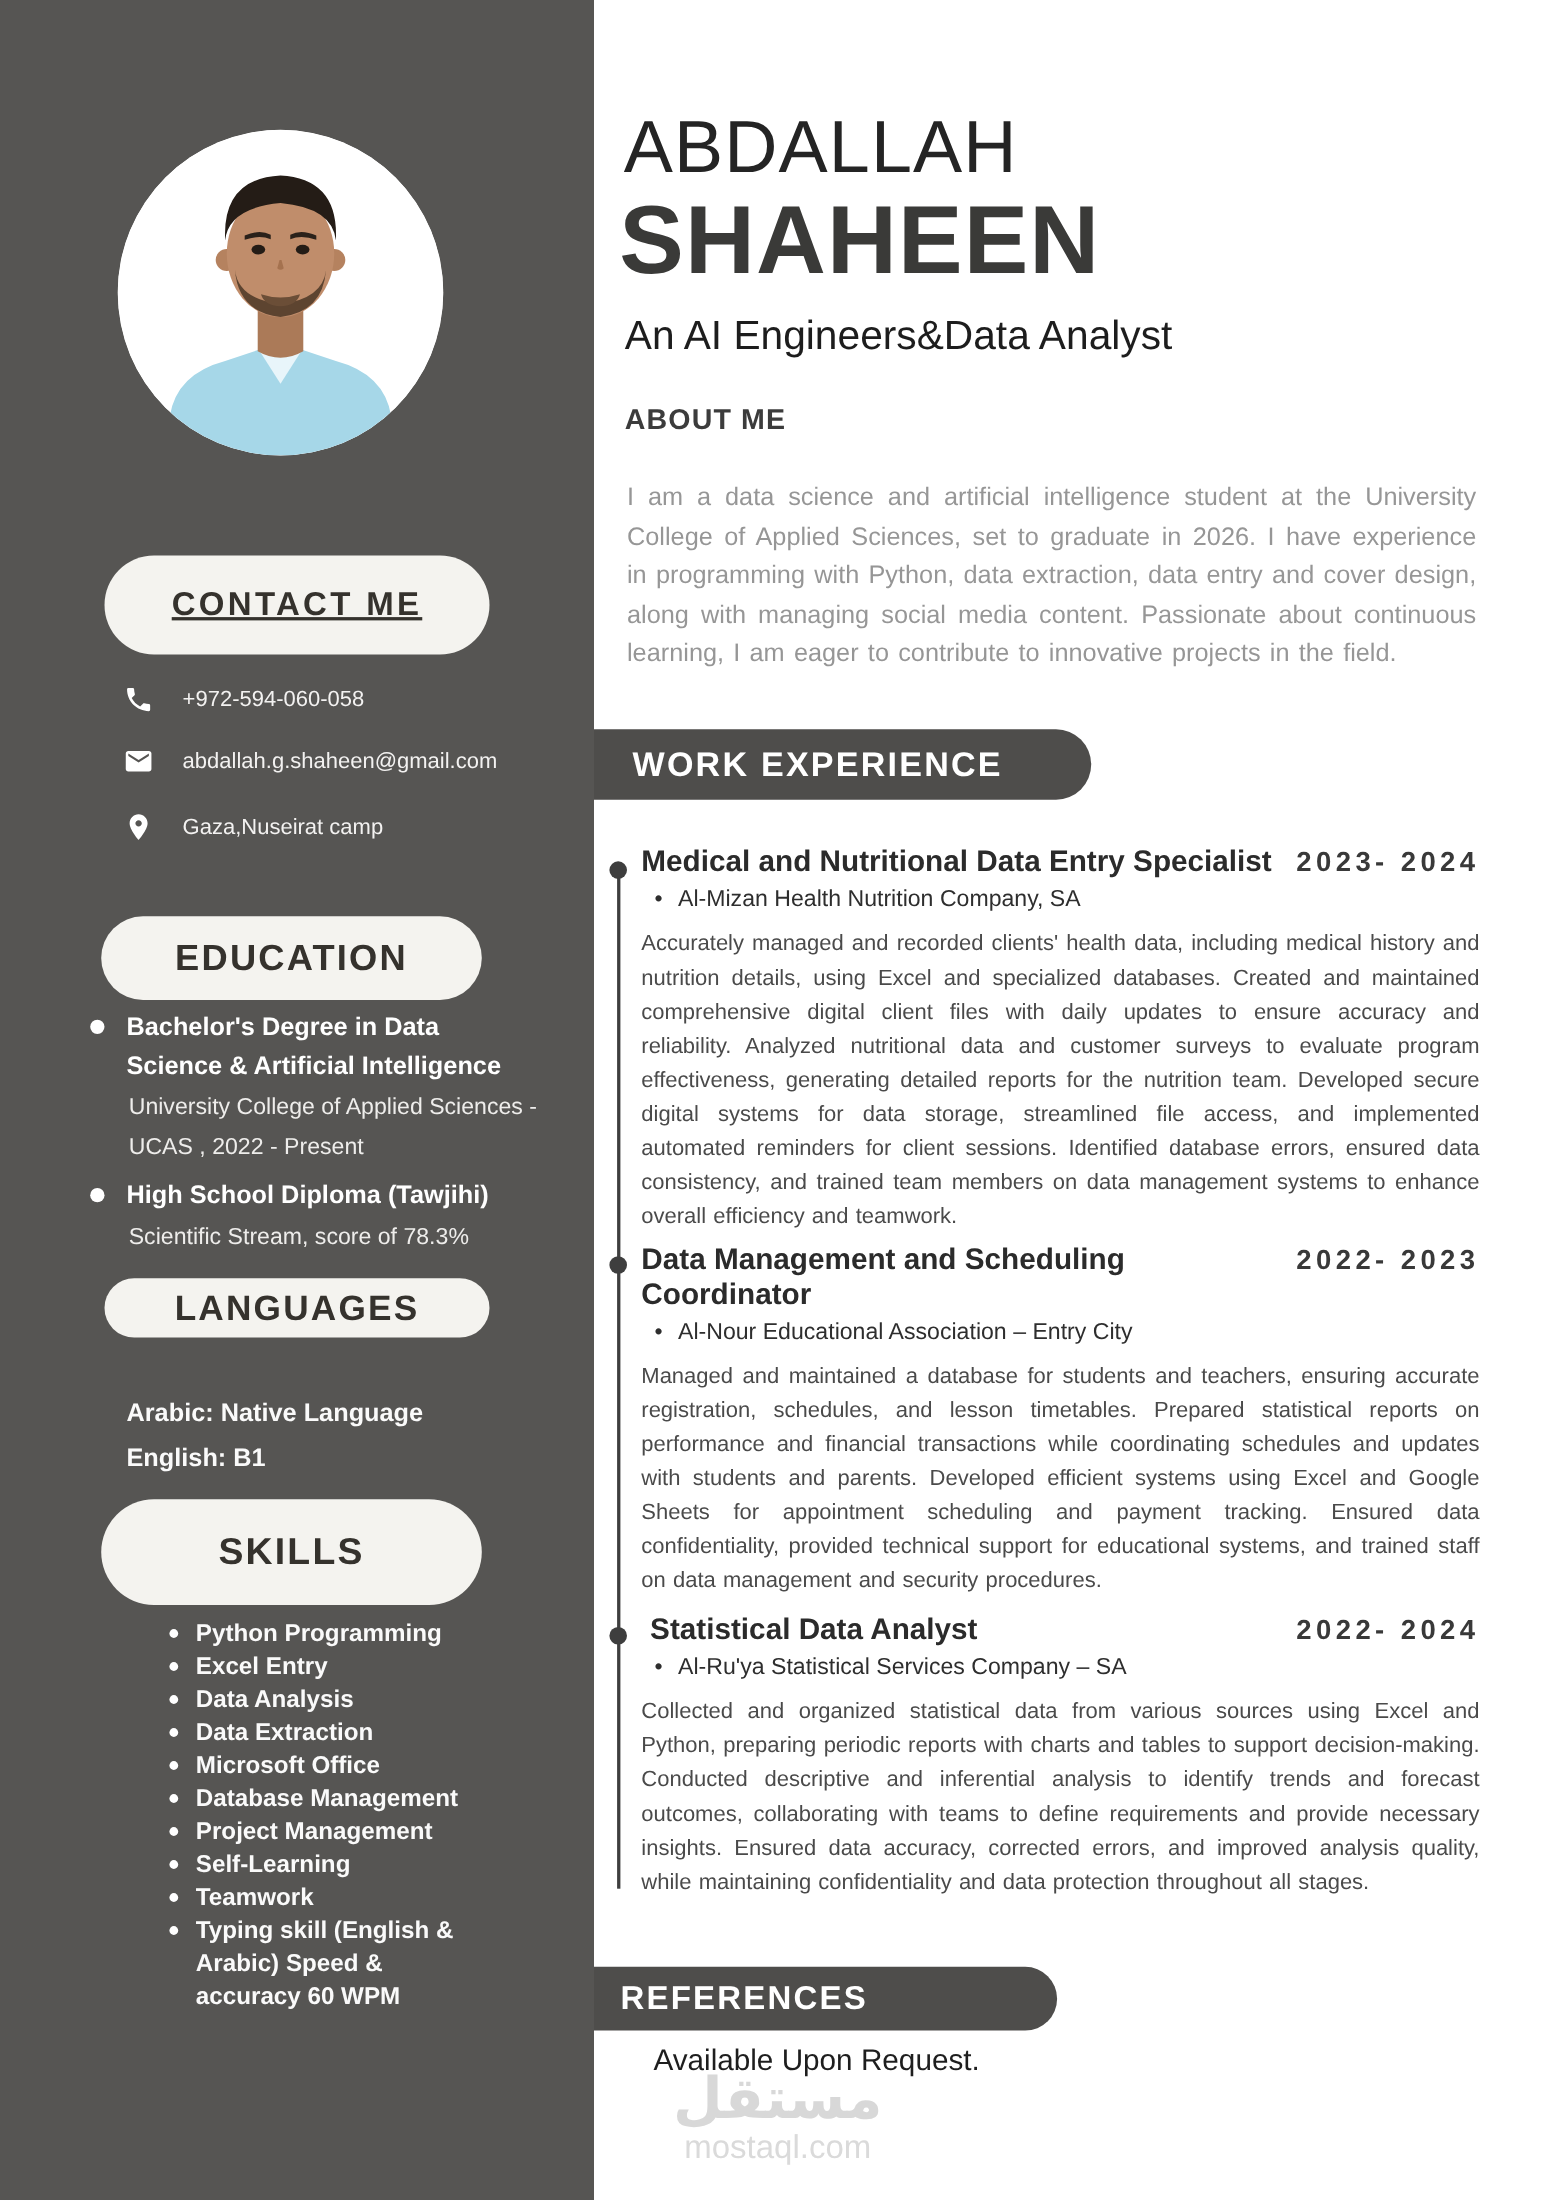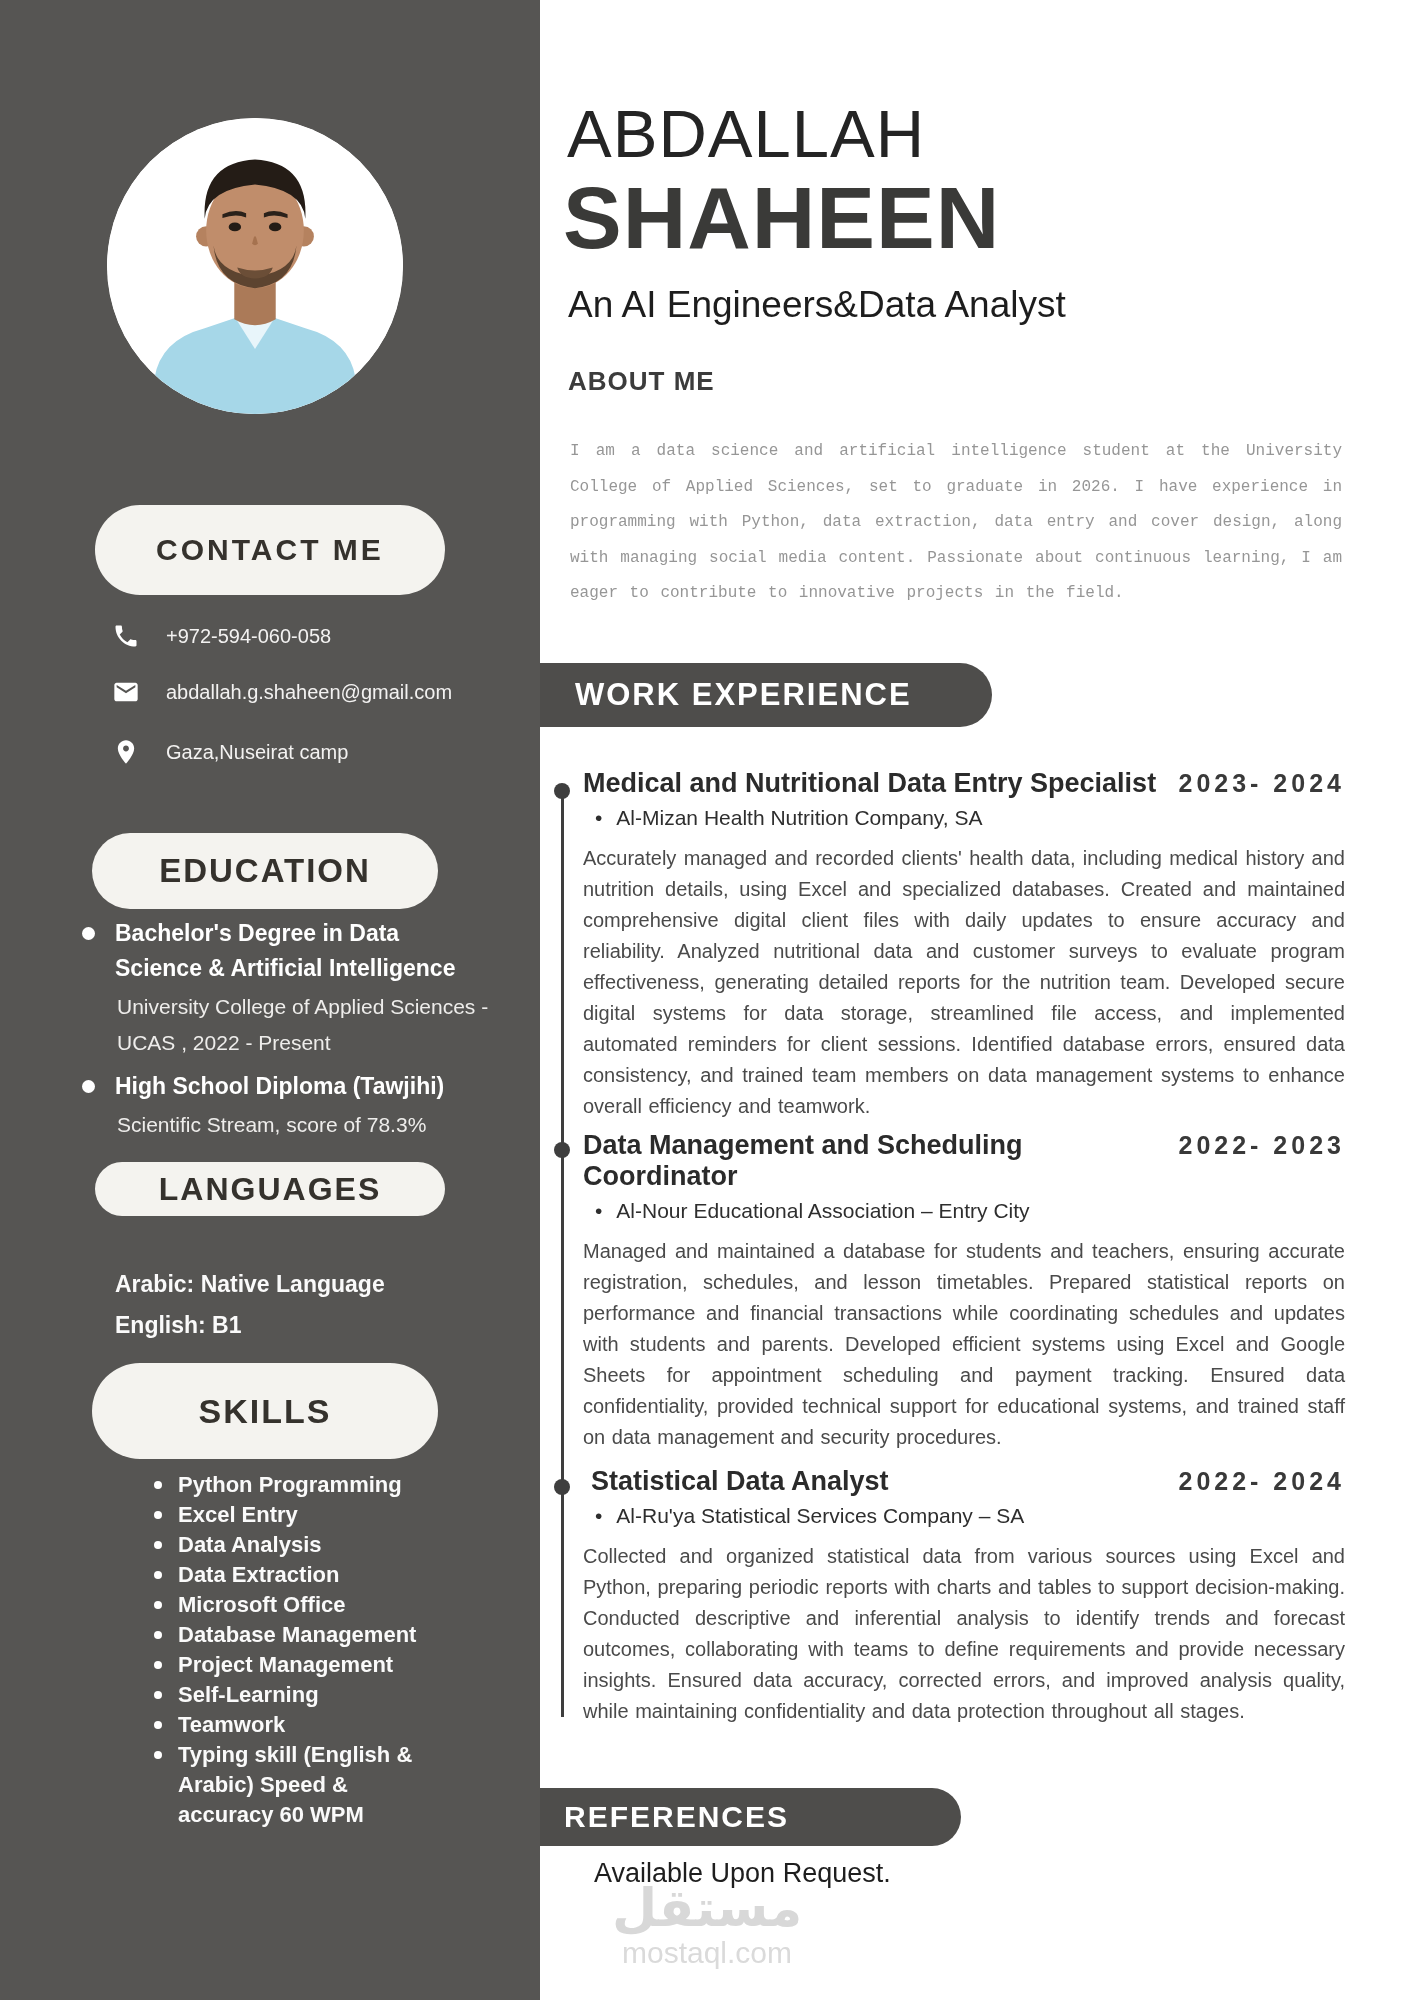--- a/index.html
+++ b/index.html
@@ -7,21 +7,21 @@
        font-family:"Liberation Sans",sans-serif;overflow:hidden;}
 
   
   .sidebar{position:absolute;left:0;top:0;width:540px;height:2000px;background:#565553;}
   .avatar-wrap{position:absolute;left:107px;top:118px;width:296px;height:296px;
                border-radius:50%;background:#ffffff;overflow:hidden;}
   .avatar-wrap svg{display:block;}
 
   .pill{position:absolute;background:#f4f3ef;color:#35322d;border-radius:60px;
         display:flex;align-items:center;justify-content:center;font-weight:bold;}
-  .pill-contact{left:95px;top:505px;width:350px;height:90px;font-size:30px;letter-spacing:3px;}
+  .pill-contact{left:95px;top:505px;width:350px;height:90px;font-size:30px;letter-spacing:3px;text-decoration:underline;}
   .pill-education{left:92px;top:833px;width:346px;height:76px;font-size:33px;letter-spacing:2px;}
   .pill-languages{left:95px;top:1162px;width:350px;height:54px;font-size:32px;letter-spacing:2px;}
   .pill-skills{left:92px;top:1363px;width:346px;height:96px;font-size:34px;letter-spacing:2px;text-align:center;}
 
   .contact-row{position:absolute;left:112px;display:flex;align-items:center;gap:26px;}
   .contact-row .cicon{width:28px;height:28px;flex:0 0 28px;}
   .contact-row .ctext{font-size:20px;color:#f3f2f1;}
   .row-phone{top:622px;}
   .row-email{top:678px;}
   .row-location{top:738px;}
@@ -45,22 +45,22 @@
                    border-radius:50%;background:#ffffff;}
 
   
   .first-name{position:absolute;left:567px;top:100px;font-size:67px;font-weight:500;
               color:#242424;letter-spacing:1px;line-height:1;}
   .last-name{position:absolute;left:563px;top:174px;font-size:88px;font-weight:800;
              color:#3a3a38;letter-spacing:1px;line-height:1;}
   .tagline{position:absolute;left:568px;top:285px;font-size:37px;color:#1d1d1d;line-height:1.1;}
   .about-title{position:absolute;left:568px;top:366px;font-size:26px;font-weight:700;
                color:#3c3c3c;letter-spacing:1px;}
-  .about-text{position:absolute;left:570px;top:434px;width:772px;font-size:16px;
-              line-height:35.5px;color:#969696;text-align:justify;word-spacing:2px;margin:0;font-family:Liberation Mono, monospace;}
+  .about-text{position:absolute;left:570px;top:434px;width:772px;font-size:23px;
+              line-height:35.5px;color:#969696;text-align:justify;word-spacing:2px;margin:0;}
 
   .banner{position:absolute;background:#4e4d4b;color:#ffffff;font-weight:700;
           display:flex;align-items:center;}
   .banner-work{left:540px;top:663px;width:417px;height:64px;border-radius:0 32px 32px 0;
                padding-left:35px;font-size:31px;letter-spacing:2px;}
   .banner-refs{left:540px;top:1788px;width:397px;height:58px;border-radius:0 29px 29px 0;
                padding-left:24px;font-size:30px;letter-spacing:2px;}
 
   .timeline-line{position:absolute;left:561px;top:791px;width:3px;height:926px;background:#3e3e3e;}
   .timeline-dot{position:absolute;left:554px;width:16px;height:16px;border-radius:50%;background:#3e3e3e;}

